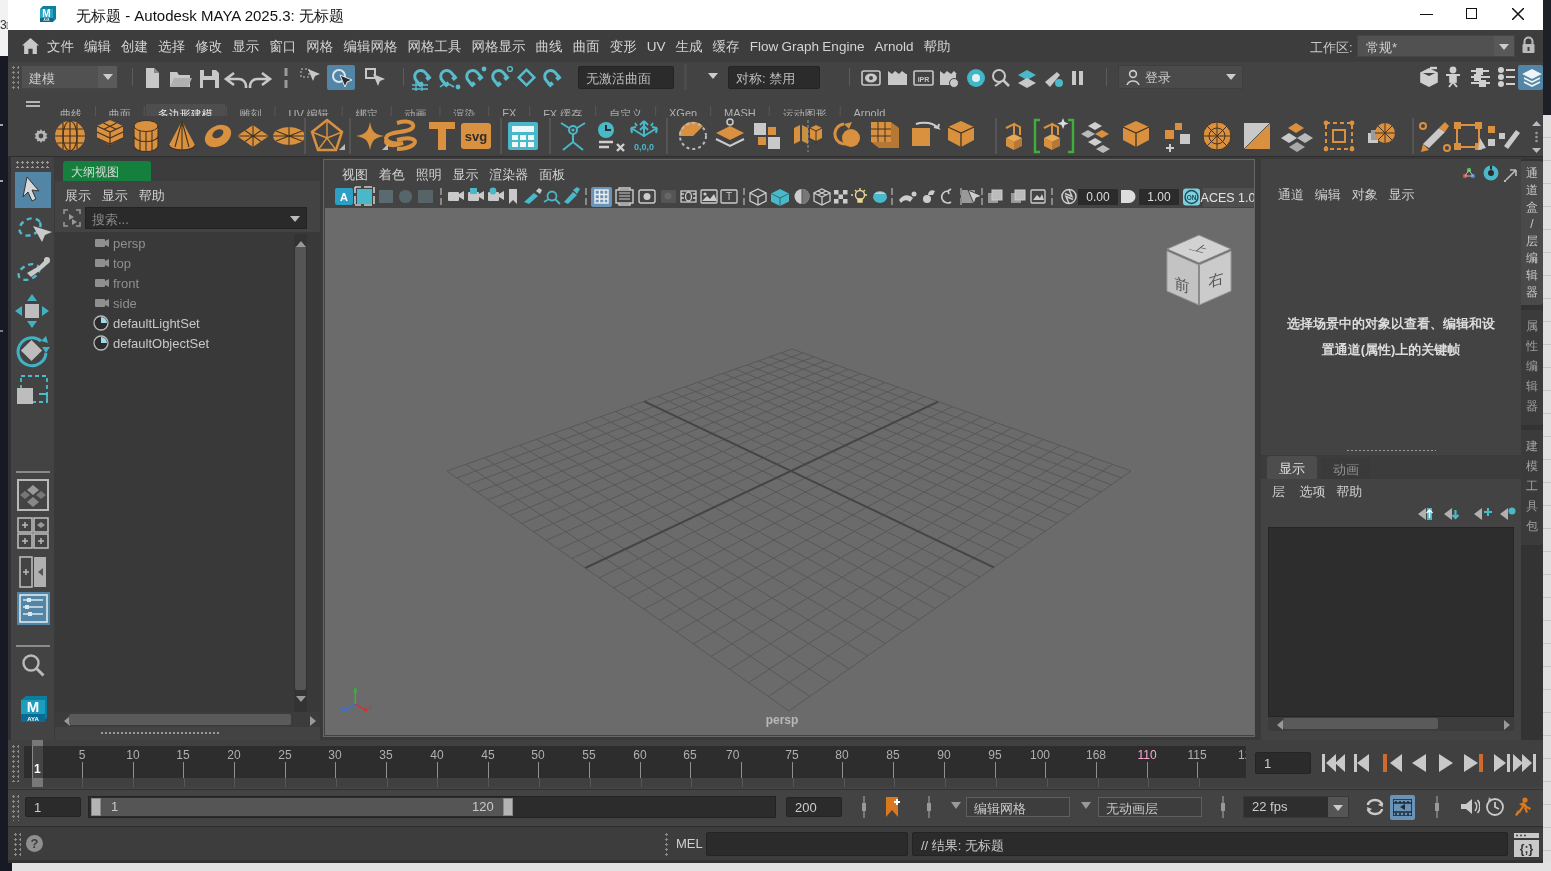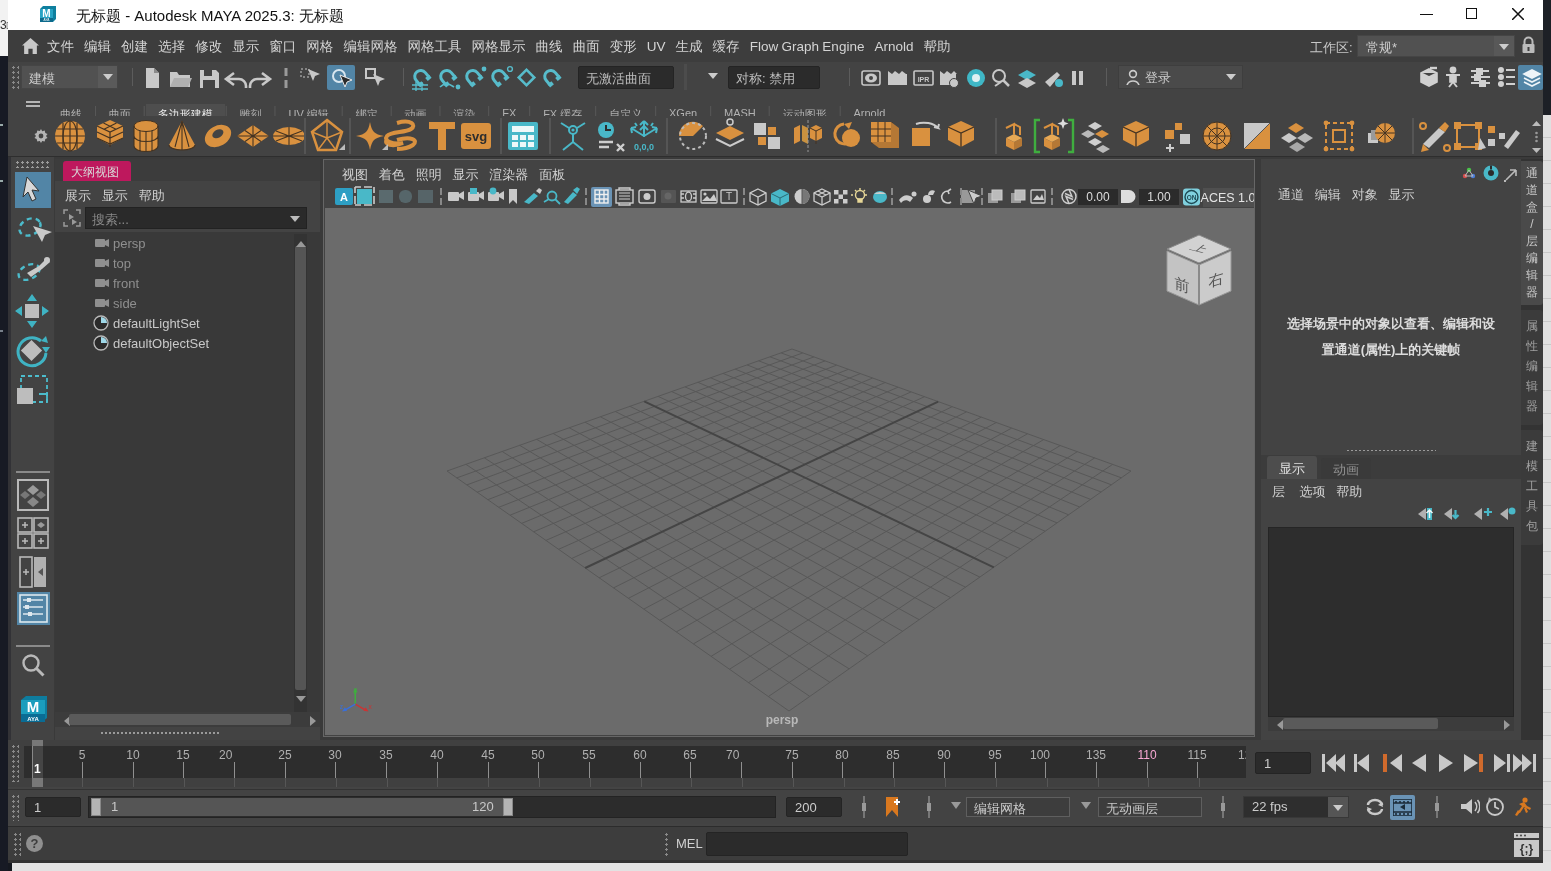--- a/index.html
+++ b/index.html
@@ -583,21 +583,21 @@
    <path d="M3 7l5-4h21v22l-5 4H3z" fill="#0e7c9e"></path>
           <rect x="3" y="7" width="24" height="22" fill="#1b9dbd"></rect>
           <rect x="3" y="21" width="24" height="8" fill="#0a6c94"></rect>
    <text x="15" y="19" font-size="15" font-weight="bold" fill="#fff" text-anchor="middle">M</text>
           <text x="15" y="27.5" font-size="6" font-weight="bold" fill="#fff" text-anchor="middle">AYA</text>
   </svg>
  </div>
 
  <div class="abs" id="outliner" style="left:47px;top:2px;width:265px;height:581px;background:#434343">
   <div class="abs" style="left:0;top:0;width:265px;height:22px;background:#3c3c3c"></div>
-  <div class="abs" style="left:8px;top:2px;width:68px;height:20px;background:#be185d;border-radius:3px 3px 0 0">
+  <div class="abs" style="left:8px;top:2px;width:88px;height:20px;background:#15803d;border-radius:3px 3px 0 0">
           <div class="abs" style="left:8px;top:3px;font-size:12px;color:#d8d8d8;white-space:nowrap">大纲视图</div>
         </div>
   <div class="abs txt" style="left:10px;top:28px;color:#d0d0d0">展示&nbsp;&nbsp;&nbsp;显示&nbsp;&nbsp;&nbsp;帮助</div>
   <svg class="abs" style="left:8px;top:50px" width="18" height="18">
           <path d="M5 1h-4v4 M13 1h4v4 M1 13v4h4 M17 13v4h-4" stroke="#9a9a9a" fill="none" stroke-width="1.5"></path>
           <path d="M6 5l5 3-5 3z" fill="#9a9a9a"></path>
           <path d="M9 10l5 3-5 3z" fill="#9a9a9a"></path>
         </svg>
   <div class="abs" style="left:30px;top:48px;width:222px;height:22px;background:#2a2a2a;border:1px solid #222">
     <div class="abs" style="left:6px;top:3px;font-size:13px;color:#8a8a8a">搜索...</div>
@@ -907,21 +907,21 @@
 
 <div class="abs" id="timeslider" style="left:0;top:740px;width:1535px;height:47px;background:#404040">
  <div class="abs gripv" style="left:3px;top:4px;width:8px;height:38px"></div>
  <div class="abs" style="left:16px;top:6px;width:1222px;height:32px;background:#2d2d2d;overflow:hidden" id="ruler">
         <div class="abs" style="left:43px;top:2px;width:30px;text-align:center;font-size:12px;color:#b0b0b0">5</div>
         <div class="abs" style="left:58px;top:16px;width:1px;height:16px;background:#909090"></div>
         <div class="abs" style="left:94px;top:2px;width:30px;text-align:center;font-size:12px;color:#b0b0b0">10</div>
         <div class="abs" style="left:109px;top:16px;width:1px;height:16px;background:#909090"></div>
         <div class="abs" style="left:144px;top:2px;width:30px;text-align:center;font-size:12px;color:#b0b0b0">15</div>
         <div class="abs" style="left:159px;top:16px;width:1px;height:16px;background:#909090"></div>
-        <div class="abs" style="left:195px;top:2px;width:30px;font-size:12px;color:#b0b0b0">20</div>
+        <div class="abs" style="left:195px;top:2px;width:30px;text-align:center;font-size:12px;color:#b0b0b0">20</div>
         <div class="abs" style="left:210px;top:16px;width:1px;height:16px;background:#909090"></div>
         <div class="abs" style="left:246px;top:2px;width:30px;text-align:center;font-size:12px;color:#b0b0b0">25</div>
         <div class="abs" style="left:261px;top:16px;width:1px;height:16px;background:#909090"></div>
         <div class="abs" style="left:296px;top:2px;width:30px;text-align:center;font-size:12px;color:#b0b0b0">30</div>
         <div class="abs" style="left:311px;top:16px;width:1px;height:16px;background:#909090"></div>
         <div class="abs" style="left:347px;top:2px;width:30px;text-align:center;font-size:12px;color:#b0b0b0">35</div>
         <div class="abs" style="left:362px;top:16px;width:1px;height:16px;background:#909090"></div>
         <div class="abs" style="left:398px;top:2px;width:30px;text-align:center;font-size:12px;color:#b0b0b0">40</div>
         <div class="abs" style="left:413px;top:16px;width:1px;height:16px;background:#909090"></div>
         <div class="abs" style="left:449px;top:2px;width:30px;text-align:center;font-size:12px;color:#b0b0b0">45</div>
@@ -941,21 +941,21 @@
         <div class="abs" style="left:803px;top:2px;width:30px;text-align:center;font-size:12px;color:#b0b0b0">80</div>
         <div class="abs" style="left:818px;top:16px;width:1px;height:16px;background:#909090"></div>
         <div class="abs" style="left:854px;top:2px;width:30px;text-align:center;font-size:12px;color:#b0b0b0">85</div>
         <div class="abs" style="left:869px;top:16px;width:1px;height:16px;background:#909090"></div>
         <div class="abs" style="left:905px;top:2px;width:30px;text-align:center;font-size:12px;color:#b0b0b0">90</div>
         <div class="abs" style="left:920px;top:16px;width:1px;height:16px;background:#909090"></div>
         <div class="abs" style="left:956px;top:2px;width:30px;text-align:center;font-size:12px;color:#b0b0b0">95</div>
         <div class="abs" style="left:971px;top:16px;width:1px;height:16px;background:#909090"></div>
         <div class="abs" style="left:1006px;top:2px;width:30px;text-align:left;font-size:12px;color:#b0b0b0">100</div>
         <div class="abs" style="left:1021px;top:16px;width:1px;height:16px;background:#909090"></div>
-        <div class="abs" style="left:1057px;top:2px;width:30px;text-align:center;font-size:12px;color:#b0b0b0">135</div>
+        <div class="abs" style="left:1057px;top:2px;width:30px;text-align:center;font-size:12px;color:#b0b0b0">168</div>
         <div class="abs" style="left:1072px;top:16px;width:1px;height:16px;background:#909090"></div>
         <div class="abs" style="left:1108px;top:2px;width:30px;text-align:center;font-size:12px;color:#f9a8d4">110</div>
         <div class="abs" style="left:1123px;top:16px;width:1px;height:16px;background:#909090"></div>
         <div class="abs" style="left:1158px;top:2px;width:30px;text-align:center;font-size:12px;color:#b0b0b0">115</div>
         <div class="abs" style="left:1173px;top:16px;width:1px;height:16px;background:#909090"></div>
         <div class="abs" style="left:1209px;top:2px;width:30px;text-align:center;font-size:12px;color:#b0b0b0">120</div>
       </div>
  <div class="abs" style="left:24px;top:0;width:11px;height:6px;background:#787878"></div>
  <div class="abs" style="left:24px;top:6px;width:11px;height:32px;background:#454545;border-left:1px solid #888"></div>
  <div class="abs" style="left:24px;top:38px;width:11px;height:9px;background:#787878"></div>
@@ -1073,20 +1073,23 @@
         </g>
       </svg>
 </div>
 
 <div class="abs" id="cmdline" style="left:0;top:826px;width:1535px;height:36px;background:#3d3d3d;border-top:1px solid #2c2c2c">
  <div class="abs gripv" style="left:5px;top:5px;width:8px;height:26px"></div>
  <div class="abs" style="left:18px;top:8px;width:17px;height:17px;border-radius:50%;background:#8f8f8f;text-align:center;font-size:13px;font-weight:bold;color:#3d3d3d;line-height:17px">?</div>
  <div class="abs gripv" style="left:656px;top:5px;width:6px;height:26px"></div>
  <div class="abs txt" style="left:668px;top:9px;color:#d0d0d0">MEL</div>
  <div class="abs well" style="left:698px;top:5px;width:202px;height:24px"></div>
+ <div class="abs well" style="left:904px;top:5px;width:596px;height:24px">
+        <div class="abs txt" style="left:8px;top:4px;color:#c9c9c9">// 结果: 无标题</div>
+      </div>
  <svg class="abs" style="left:1506px;top:6px" width="25" height="24">
         <rect x="0" y="0" width="25" height="5" fill="#c9c9c9"></rect>
         <circle cx="3" cy="2.5" r="1" fill="#444"></circle>
         <circle cx="7" cy="2.5" r="1" fill="#444"></circle>
         <circle cx="11" cy="2.5" r="1" fill="#444"></circle>
         <rect x="0" y="7" width="25" height="17" fill="#c9c9c9"></rect>
         <text x="12.5" y="20" font-size="12" font-weight="bold" fill="#333" text-anchor="middle">{;}</text>
       </svg>
  <div class="abs" style="left:0;top:33px;width:1535px;height:3px;background:#323232"></div>
 </div>

